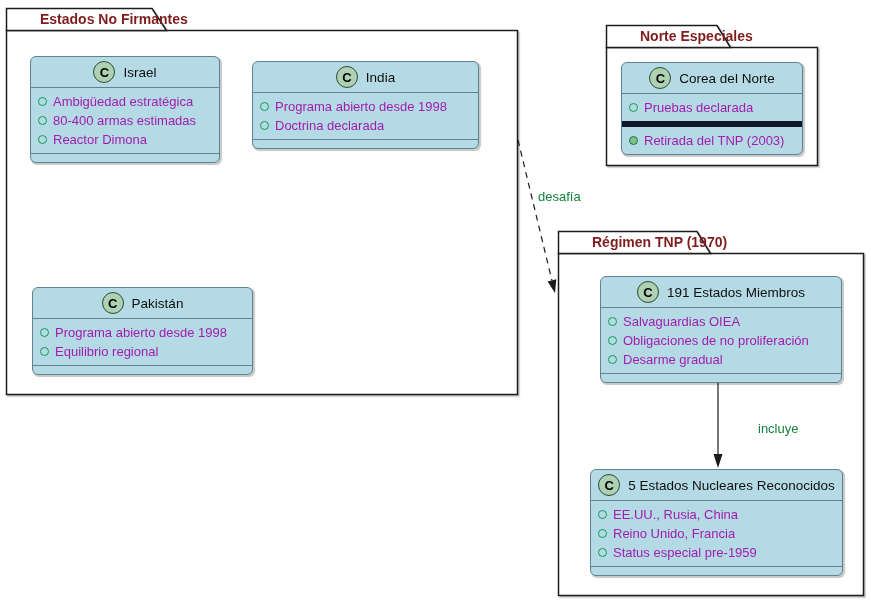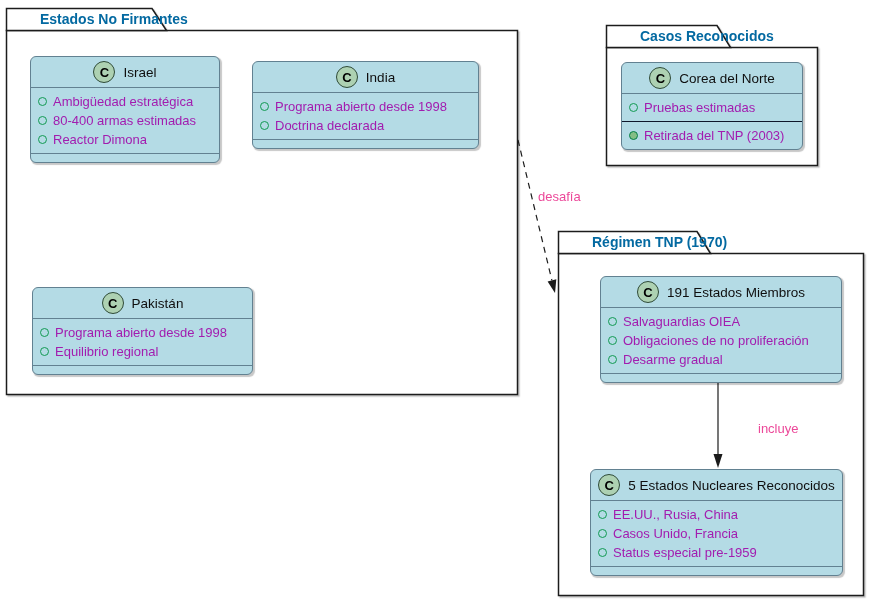--- a/index.html
+++ b/index.html
@@ -2,40 +2,40 @@
 <html><head>
 <meta charset="utf-8">
 <style>
   html,body{margin:0;padding:0;background:#ffffff;}
   #stage{
     position:relative;width:871px;height:604px;background:#ffffff;overflow:hidden;
     font-family:"Liberation Sans","DejaVu Sans",sans-serif;color:#1a1a1a;
   }
   svg.layer{position:absolute;left:0;top:0;}
   .pkg-title{
-    position:absolute;font-size:14px;font-weight:bold;color:#0369a1;white-space:nowrap;padding-left:28px;
+    position:absolute;font-size:14px;font-weight:bold;color:#7f1d1d;white-space:nowrap;padding-left:28px;
   }
   .edge-label{
-    position:absolute;font-size:13px;color:#ec4899;white-space:nowrap;
+    position:absolute;font-size:13px;color:#15803d;white-space:nowrap;
   }
   .cls{
     position:absolute;background:#B4DBE5;border:1.5px solid #628191;border-radius:6px;
     overflow:hidden;box-shadow:1.5px 1.5px 1px rgba(0,0,0,0.22);
   }
   .cls-header{
     display:flex;align-items:center;justify-content:center;gap:8px;
     height:30px;border-bottom:1px solid #628191;font-size:13.5px;color:#0f0f0f;
   }
   .badge{
     width:20px;height:20px;border-radius:50%;background:#ADD1B2;border:1.5px solid #2f4b38;
     display:flex;align-items:center;justify-content:center;
     font-weight:bold;font-size:13px;color:#000;flex:0 0 auto;
   }
   .cls-attrs,.cls-methods{padding:4px 0;}
-  .cls-methods{border-top:1px solid #0f172a;}
+  .cls-methods{border-top:6px solid #0f172a;}
   .member{
     display:flex;align-items:center;gap:6px;padding:0 7px;height:19px;
     font-size:13px;white-space:nowrap;color:#a21caf;
   }
   .bullet{
     width:7px;height:7px;border-radius:50%;border:1.6px solid #119A52;
     background:transparent;flex:0 0 auto;
   }
   .bullet.filled{background:#84BE84;border-color:#038048;}
   .cls-footer{height:8px;border-top:1px solid #628191;}
@@ -72,21 +72,21 @@
       <polygon points="555,293 556.3,279.3 547.6,281.4" fill="#1b1b1b"></polygon>
     </g>
 
     <g>
       <line x1="718" y1="383" x2="718" y2="456" stroke="#1b1b1b" stroke-width="1.2"></line>
       <polygon points="718,468 713.5,454 722.5,454" fill="#1b1b1b"></polygon>
     </g>
   </svg>
 
   <div class="pkg-title" style="left:12px;top:11px">Estados No Firmantes</div>
-  <div class="pkg-title" style="left:612px;top:28px">Casos Reconocidos</div>
+  <div class="pkg-title" style="left:612px;top:28px">Norte Especiales</div>
   <div class="pkg-title" style="left:564px;top:234px">Régimen TNP (1970)</div>
 
   <div class="edge-label" style="left:538px;top:189px">desafía</div>
   <div class="edge-label" style="left:758px;top:421px">incluye</div>
 
   <div class="cls" style="left:30px;top:56px;width:188px">
     <div class="cls-header">
       <span class="badge">C</span>
       <span>Israel</span>
     </div>
@@ -144,21 +144,21 @@
   </div>
 
   <div class="cls" style="left:621px;top:62px;width:180px">
     <div class="cls-header">
       <span class="badge">C</span>
       <span>Corea del Norte</span>
     </div>
     <div class="cls-attrs">
       <div class="member">
         <span class="bullet"></span>
-        <span>Pruebas estimadas</span>
+        <span>Pruebas declarada</span>
       </div>
     </div>
     <div class="cls-methods">
       <div class="member">
         <span class="bullet filled"></span>
         <span>Retirada del TNP (2003)</span>
       </div>
     </div>
   </div>
 
@@ -189,21 +189,21 @@
       <span class="badge">C</span>
       <span>5 Estados Nucleares Reconocidos</span>
     </div>
     <div class="cls-attrs">
       <div class="member">
         <span class="bullet"></span>
         <span>EE.UU., Rusia, China</span>
       </div>
       <div class="member">
         <span class="bullet"></span>
-        <span>Casos Unido, Francia</span>
+        <span>Reino Unido, Francia</span>
       </div>
       <div class="member">
         <span class="bullet"></span>
         <span>Status especial pre-1959</span>
       </div>
     </div>
     <div class="cls-footer"></div>
   </div>
 
 </div>

